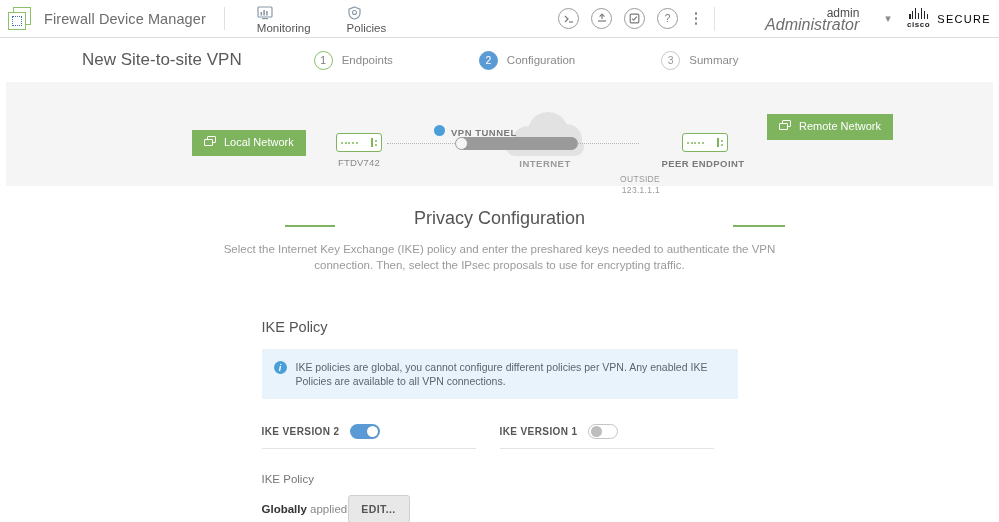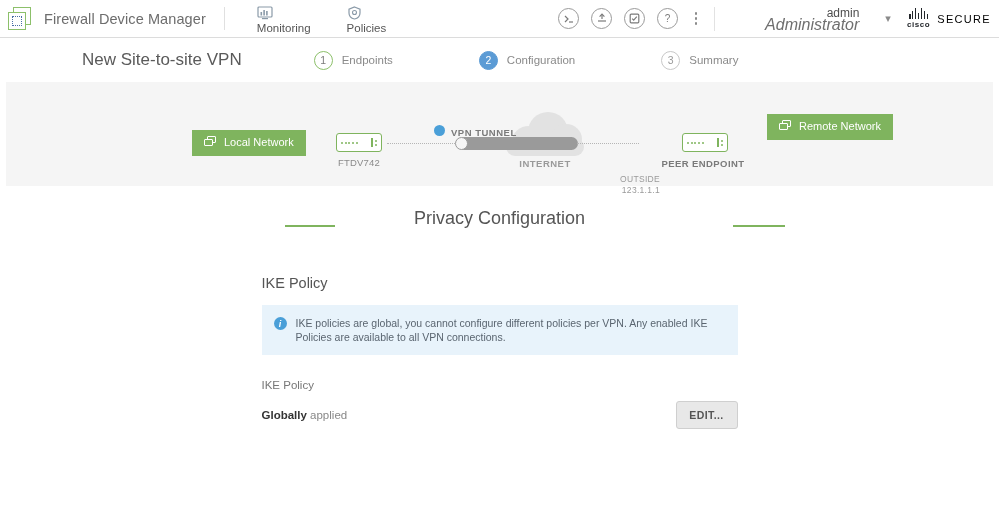--- a/index.html
+++ b/index.html
@@ -232,21 +232,21 @@
   .field-label { font-size: 11.5px; color: #777; margin-bottom: 10px; }
   .field-status { font-size: 11.5px; color: #888; }
   .field-status b { color: #333; font-weight: bold; }
   .edit-btn {
     background: #e8e8e8; border: 1px solid #cfcfcf; border-radius: 3px;
     font-size: 10.5px; font-weight: bold; color: #555;
     padding: 7px 0; width: 62px; text-align: center;
     letter-spacing: .4px; cursor: pointer;
     font-family: "Liberation Sans", sans-serif;
   }
-  .field-row-tight { display: flex; align-items: center; justify-content: space-between; }
+  .field-row-tight { display: flex; align-items: center; }
   .mr-status { width: 86px; }
 </style>
 </head>
 <body>
 
 <div class="header">
   <div class="brand-logo">
     <div class="logo-mark">
       <div class="logo-sq-back"></div>
       <div class="logo-sq-front"></div>
@@ -427,29 +427,48 @@
     <span class="net-icon">
         <span class="s1"></span>
         <span class="s2"></span>
       </span>
     <span>Remote Network</span>
   </div>
 </div>
 
 <div class="content">
   <h1 class="page-title">Privacy Configuration</h1>
+  <p class="page-desc">Select the Internet Key Exchange (IKE) policy and enter the preshared keys needed to authenticate the VPN connection. Then, select the IPsec proposals to use for encrypting traffic.</p>
 
   <div class="form-area">
     <div class="section-head">IKE Policy</div>
 
     <div class="info-banner">
       <span class="info-icon">i</span>
       <span class="info-text">IKE policies are global, you cannot configure different policies per VPN. Any enabled IKE Policies are available to all VPN connections.</span>
     </div>
 
+    <div class="toggle-row">
+      <div class="toggle-col">
+        <div class="toggle-inner">
+          <span class="toggle-label">IKE VERSION 2</span>
+          <span class="switch on">
+              <span class="knob"></span>
+            </span>
+        </div>
+      </div>
+      <div class="toggle-col">
+        <div class="toggle-inner">
+          <span class="toggle-label">IKE VERSION 1</span>
+          <span class="switch off">
+              <span class="knob"></span>
+            </span>
+        </div>
+      </div>
+    </div>
 
     <div class="field-group">
       <div class="field-label">IKE Policy</div>
       <div class="field-row-tight">
         <div class="field-status mr-status">
           <b>Globally</b>
           <span>applied</span>
         </div>
         <button class="edit-btn">EDIT...</button>
       </div>

